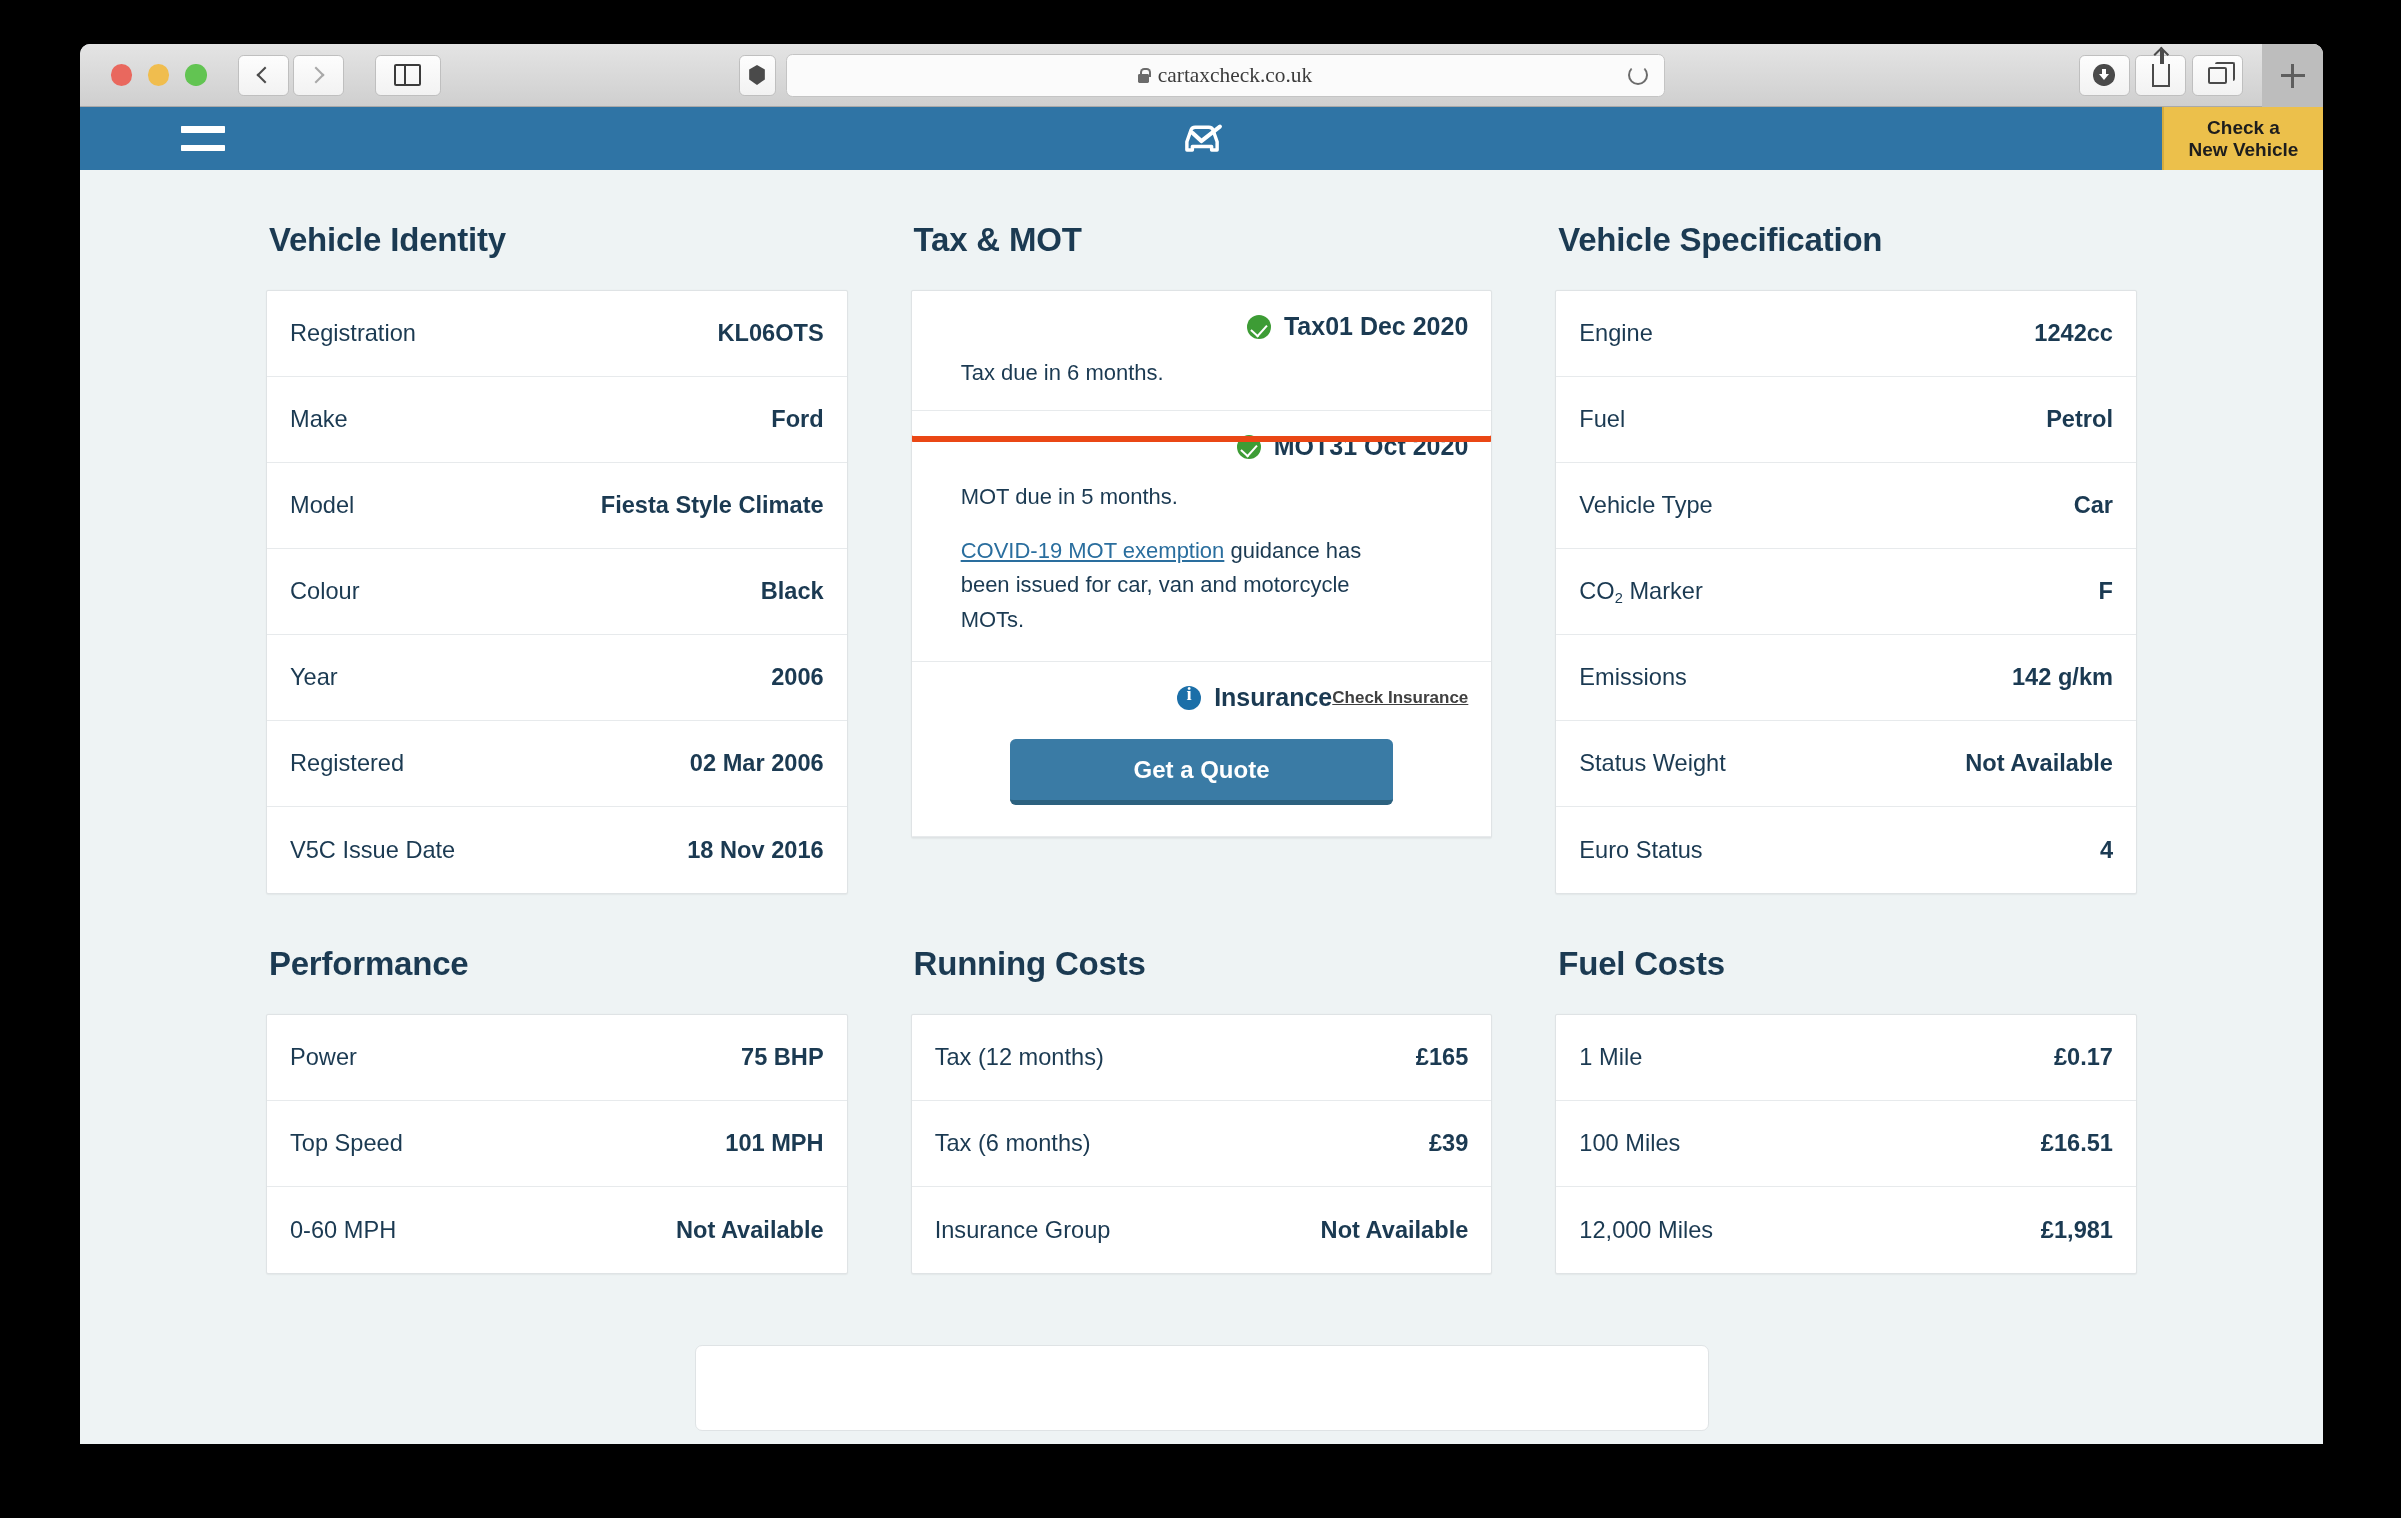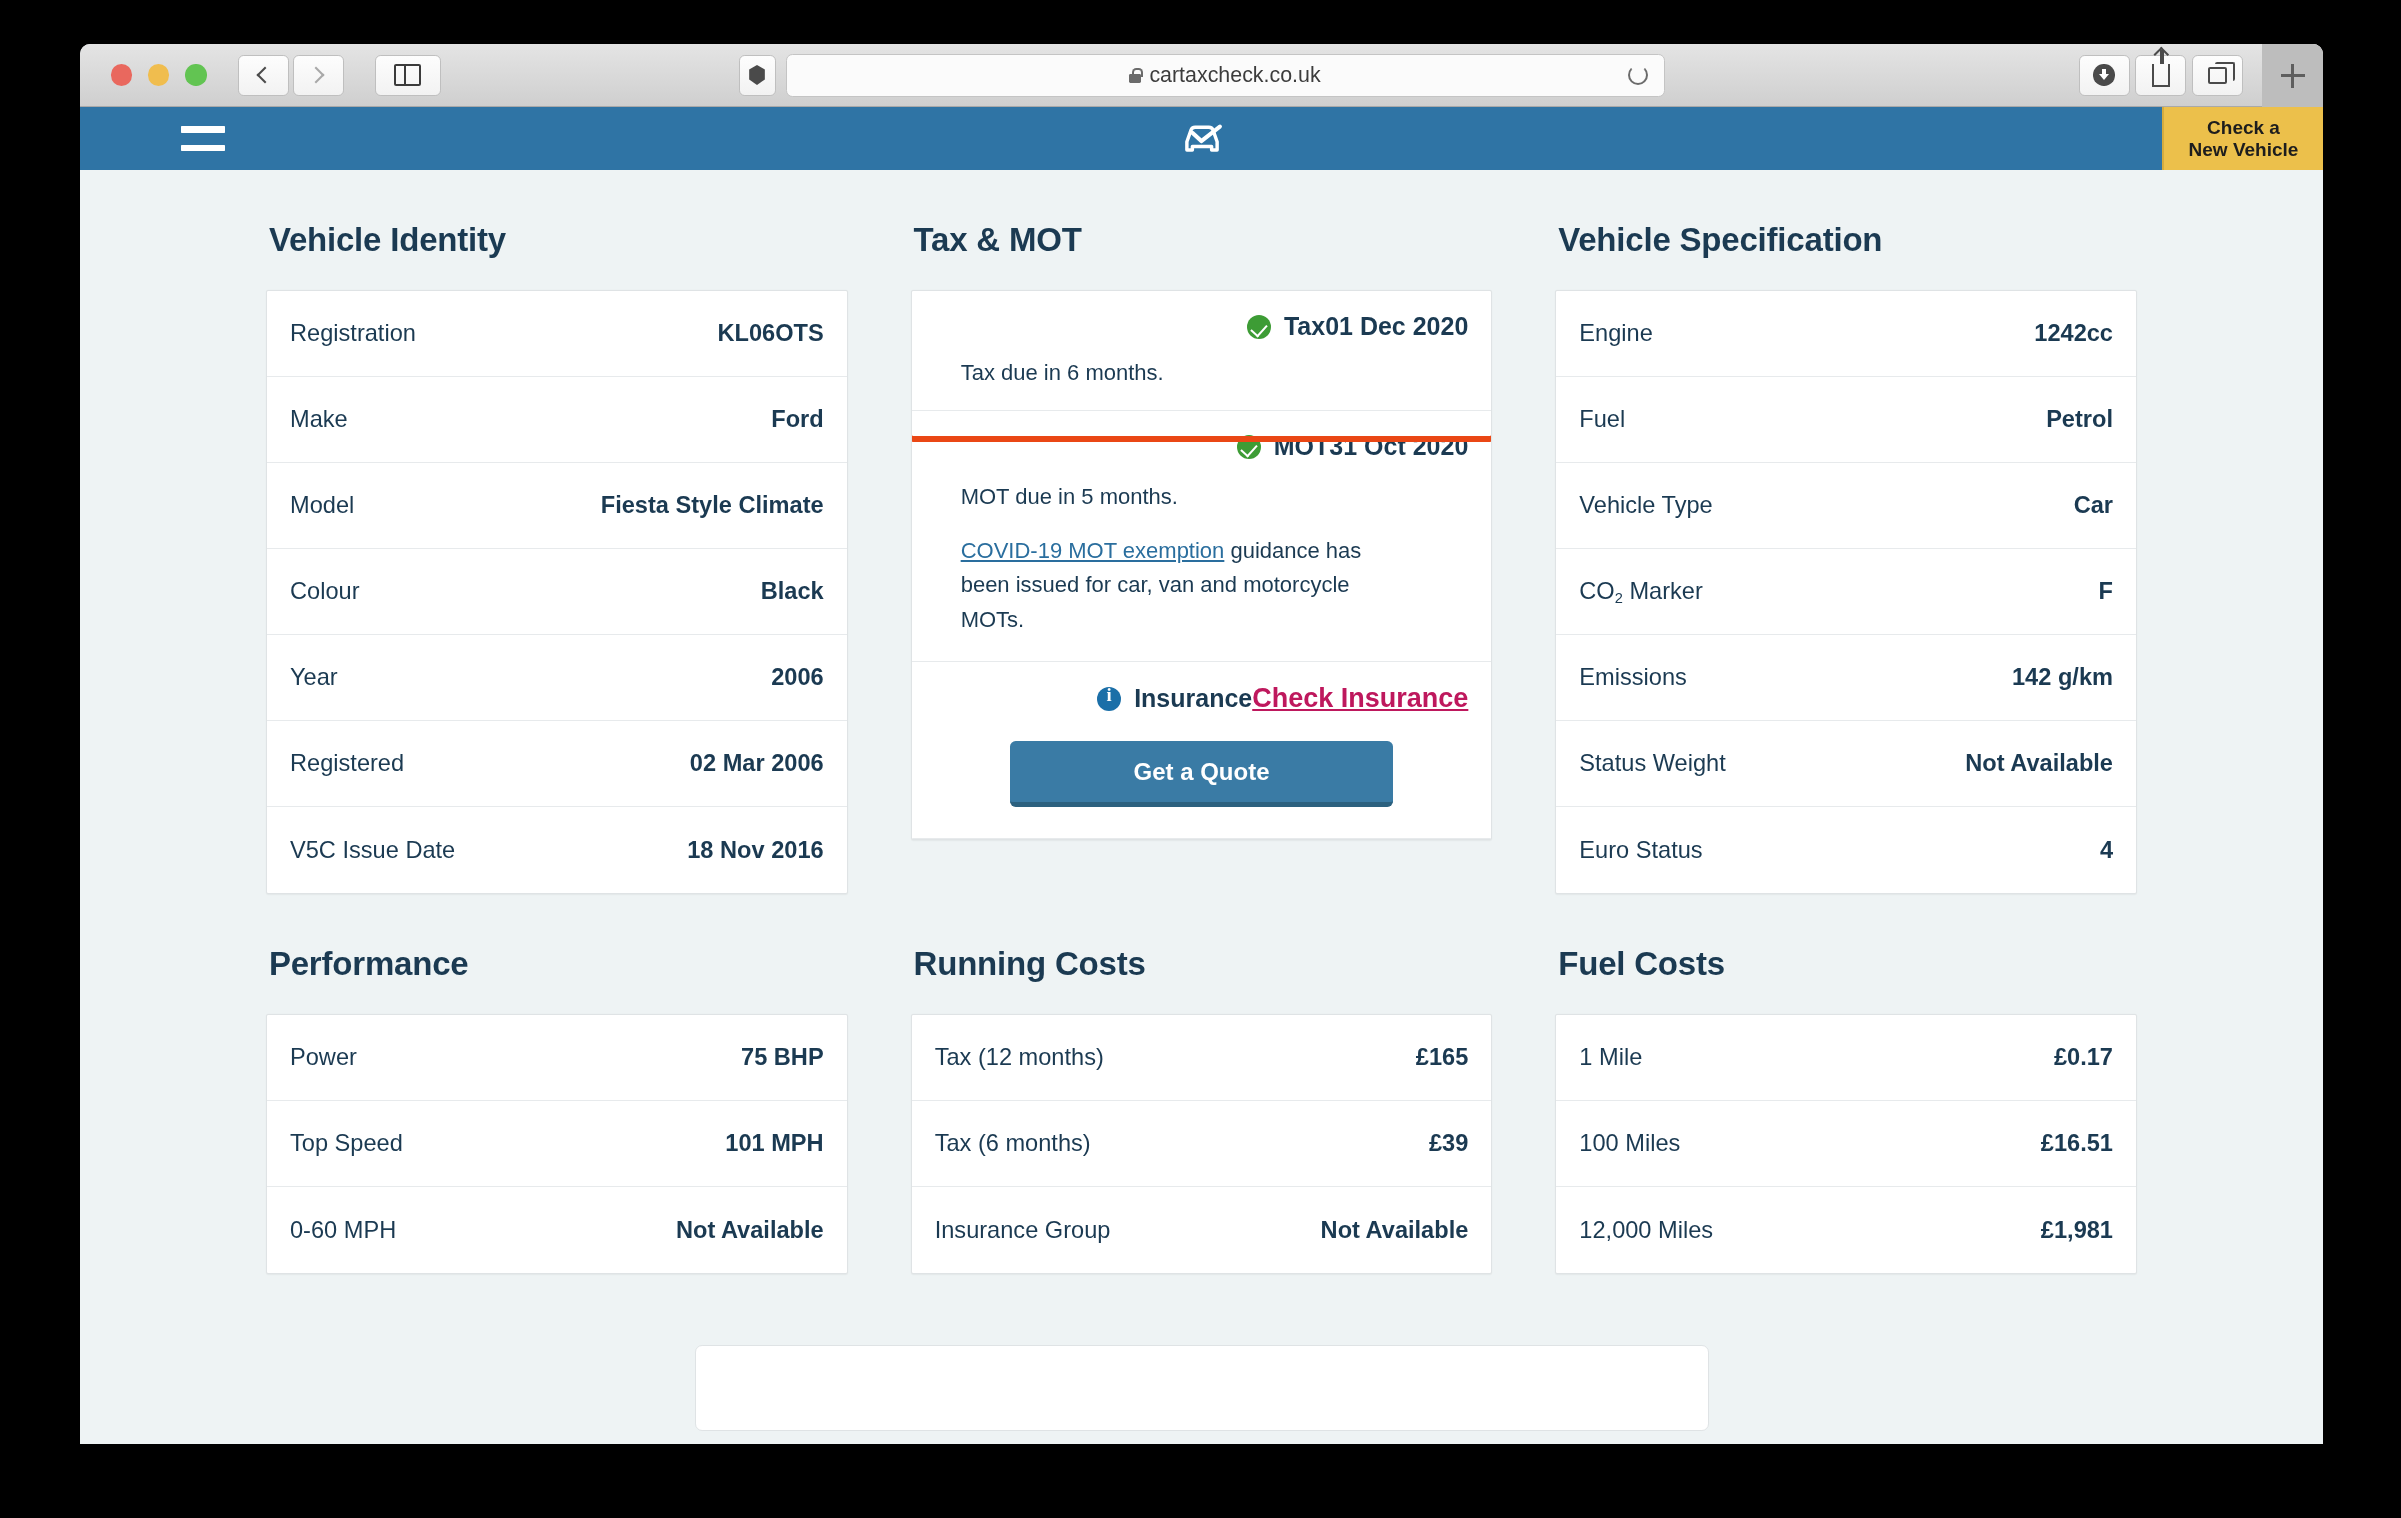--- a/index.html
+++ b/index.html
@@ -55,20 +55,21 @@
     background: linear-gradient(#fdfdfd, #f2f2f2);
     border: 0.7px solid #bfbfbf; border-radius: 5.7px;
     display: flex; align-items: center; justify-content: center;
   }
   .shield-glyph { width: 15.7px; height: 20px; background: #4a4a4a; clip-path: polygon(50% 0, 100% 22%, 100% 72%, 50% 100%, 0 72%, 0 22%); }
   .addr {
     width: 879px; height: 43px;
     background: #fbfbfb; border: 0.7px solid #c4c4c4; border-radius: 6.4px;
     display: flex; align-items: center; justify-content: center;
     position: relative;
+    font-family: Liberation Serif, serif;
   }
   .lock { width: 11.4px; height: 15px; position: relative; margin-right: 8.6px; }
   .lock:before { content:""; position:absolute; bottom:0; width:11.4px; height:8.6px; background:#6b6b6b; border-radius:1.4px; }
   .lock:after { content:""; position:absolute; top:0; left:2.1px; width:7.1px; height:7.9px; border:2.1px solid #6b6b6b; border-bottom:none; border-radius:4.3px 4.3px 0 0; }
   .addr-text { font-size: 21.4px; color: #3c3c3c; }
   .reload { position: absolute; right: 15.7px; width: 20px; height: 20px; border: 2.1px solid #6b6b6b; border-radius: 50%; border-top-color: transparent; }
 
   .right-btns { position: absolute; right: 80px; display: flex; gap: 5.7px; }
   .dl-circle { width: 21.4px; height: 21.4px; border-radius: 50%; background: #4a4a4a; position: relative; }
   .dl-circle:after { content:""; position:absolute; left:8.6px; top:4.3px; width:4.3px; height:7.9px; background:#fff; }
@@ -137,21 +138,21 @@
   .badge-ok:after {
     content:""; position:absolute; left:7.1px; top:5.7px; width:7.9px; height:13px;
     border-right: 2.9px solid #fff; border-bottom: 2.9px solid #fff; transform: rotate(42deg);
   }
   .badge-info { width: 24px; height: 24px; border-radius: 50%; background: #1b6fa8; position: relative; flex: none; }
   .badge-info:after { content:"i"; position:absolute; left:0; top:-2.1px; width:24px; text-align:center; color:#fff; font-weight:bold; font-size:18.6px; font-family:"Liberation Serif", serif; }
   .status-note { font-size: 22px; color: #1b3a52; margin-top: 18.6px; padding-left: 26px; }
   .status-note.tight { margin-top: 23px; }
   .covid-line { font-size: 22px; color: #1b3a52; margin-top: 24px; padding-left: 26px; line-height: 1.55; max-width: 457px; }
   .covid-link { color: #2a6e9e; text-decoration: underline; }
-  .check-ins-link { font-size: 27px; font-weight: bold; color: #be185d; text-decoration: underline; }
+  .check-ins-link { font-size: 17px; font-weight: bold; color: #404040; text-decoration: underline; }
   .quote-btn {
     display: block; margin: 27px auto 7.1px; width: 383px; height: 66px;
     background: #3a7ba5; border-bottom: 5.7px solid #2c617f; border-radius: 5.7px;
     color: #fff; font-size: 24px; font-weight: bold;
     display: flex; align-items: center; justify-content: center;
   }
   .highlight-ring {
     position: absolute; left: -8.6px; top: -8.6px; right: -8.6px;
     height: 160px; border: 6.4px solid #ea4715; border-radius: 11.4px;
     pointer-events: none;

